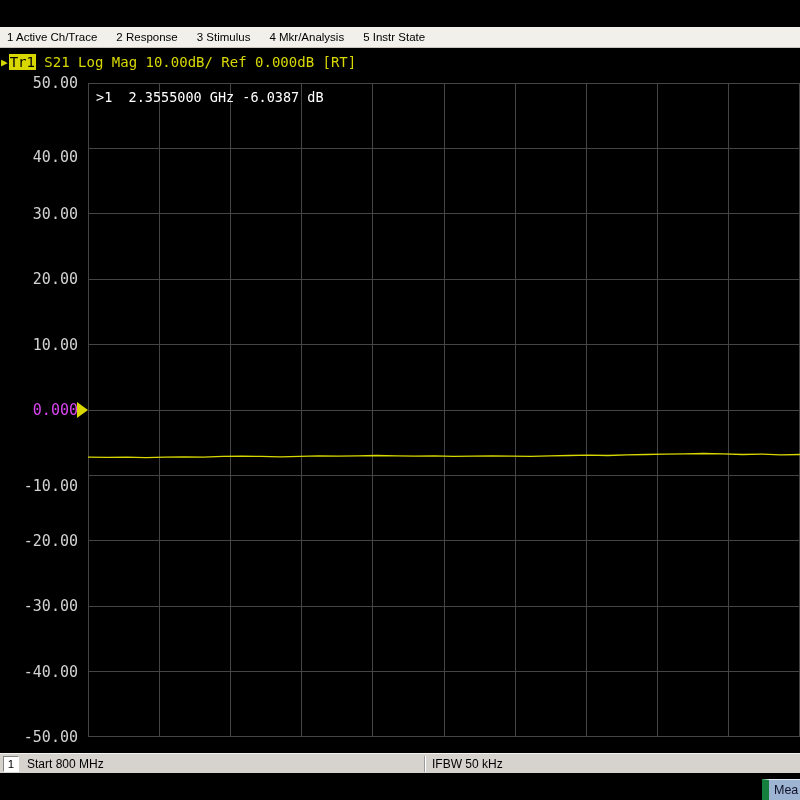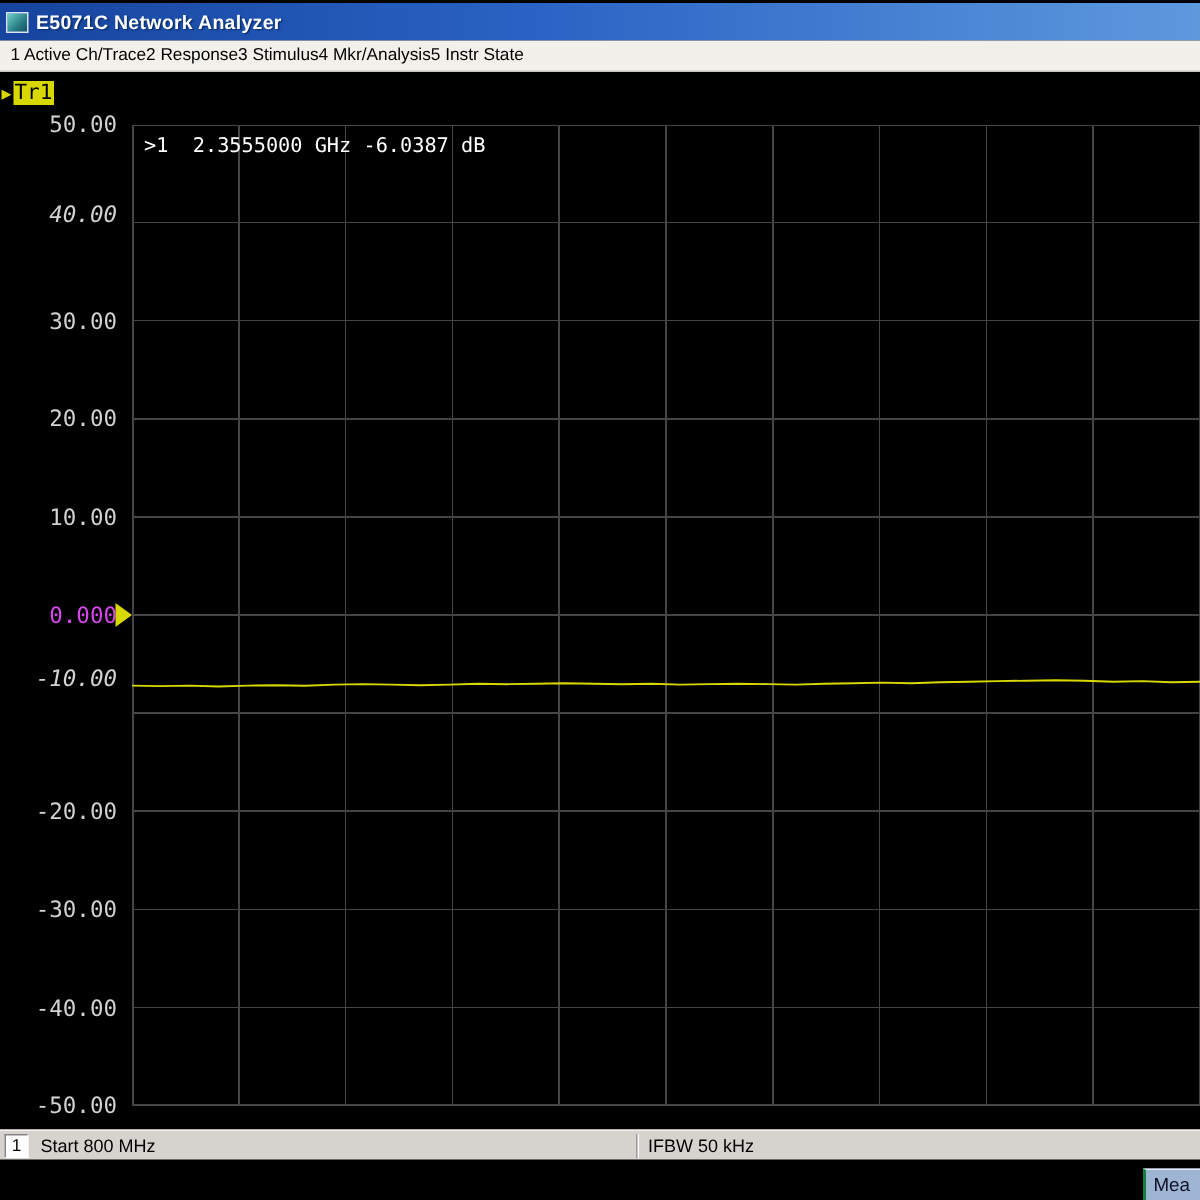--- a/index.html
+++ b/index.html
@@ -12,21 +12,21 @@
     display:flex; align-items:center; padding-left:4px; }
   .app-icon { width:15px; height:14px; margin-right:5px;
     background:linear-gradient(135deg,#6fd3c8 0%,#2a7f86 60%,#14505c 100%);
     border:1px solid #d8e4f0; }
   .title-text { color:#fff; font-weight:bold; font-size:13px; letter-spacing:0.2px;
     text-shadow:1px 1px 1px #0c2b66; }
 
   
   .menubar { position:absolute; top:27px; left:0; width:800px; height:21px;
     background:#f2f0ea; border-bottom:1px solid #c9c5bc;
-    display:flex; align-items:center; padding-left:7px; }
+    display:flex; align-items:center; gap:19px; padding-left:7px; }
   .menu-item { font-size:11.5px; color:#000; cursor:default; white-space:nowrap; }
 
   
   .trace-status { position:absolute; top:53px; left:1px; width:798px; height:18px;
     display:flex; align-items:center; white-space:pre;
     font-family:"DejaVu Sans Mono",monospace; font-size:14px; color:#d8d800; }
   .trace-arrow { font-size:11px; color:#d8d800; margin-right:1px; }
   .tr-badge { background:#d8d800; color:#000; padding:0 1px; }
 
   
@@ -47,54 +47,51 @@
   .chan-box { width:16px; height:16px; margin-left:3px; background:#fff;
     border:1px solid; border-color:#848484 #ffffff #ffffff #848484;
     display:flex; align-items:center; justify-content:center; font-size:11.5px; }
   .start-label { margin-left:8px; }
   .sb-sep { position:absolute; left:424px; top:2px; height:16px; width:2px;
     border-left:1px solid #9b9b9b; border-right:1px solid #fff; }
   .ifbw-label { position:absolute; left:432px; top:3px; }
 
   
   .softkey-corner { position:absolute; right:0; bottom:0; width:38px; height:21px;
-    background:#9db4d2; border-top:1px solid #dfe8f4; border-left:2px solid #15803d;
+    background:#9db4d2; border-top:1px solid #dfe8f4; border-left:7px solid #15803d;
     color:#101028; font-size:12.5px; padding:3px 0 0 5px; cursor:default; }
 </style>
 </head>
 <body>
 
 <div class="screen">
 
-  <div class="titlebar">
-    <span class="app-icon"></span>
-    <span class="title-text">E5071C Network Analyzer</span>
-  </div>
 
   <div class="menubar">
     <span class="menu-item">1 Active Ch/Trace</span>
     <span class="menu-item">2 Response</span>
     <span class="menu-item">3 Stimulus</span>
     <span class="menu-item">4 Mkr/Analysis</span>
     <span class="menu-item">5 Instr State</span>
   </div>
 
   <div class="trace-status">
     <span class="trace-arrow">▶</span>
     <span class="tr-badge">Tr1</span>
+    <span> S21 Log Mag 10.00dB/ Ref 0.000dB [RT]</span>
   </div>
 
   <div>
       <div class="ylabel" style="top: 75px;">50.00</div>
-      <div class="ylabel" style="top: 135px; font-style: italic;">40.00</div>
+      <div class="ylabel" style="top: 149px;">40.00</div>
       <div class="ylabel" style="top: 205.8px;">30.00</div>
       <div class="ylabel" style="top: 271.2px;">20.00</div>
       <div class="ylabel" style="top: 336.6px;">10.00</div>
       <div class="ylabel ref" style="top: 402px;">0.000</div>
-      <div class="ylabel" style="top: 444px; font-style: italic;">-10.00</div>
+      <div class="ylabel" style="top: 478px;">-10.00</div>
       <div class="ylabel" style="top: 532.8px;">-20.00</div>
       <div class="ylabel" style="top: 598.2px; padding-left: 16px;">-30.00</div>
       <div class="ylabel" style="top: 663.6px;">-40.00</div>
       <div class="ylabel" style="top: 729px;">-50.00</div>
     </div>
 
   <svg class="plot-svg" width="712" height="654" viewBox="0 0 712 654" xmlns="http://www.w3.org/2000/svg">
       <g stroke="#454545" stroke-width="1" shape-rendering="crispEdges">
         <line x1="0.5" y1="0" x2="0.5" y2="654"></line>
         <line x1="0" y1="0.5" x2="712" y2="0.5"></line>

